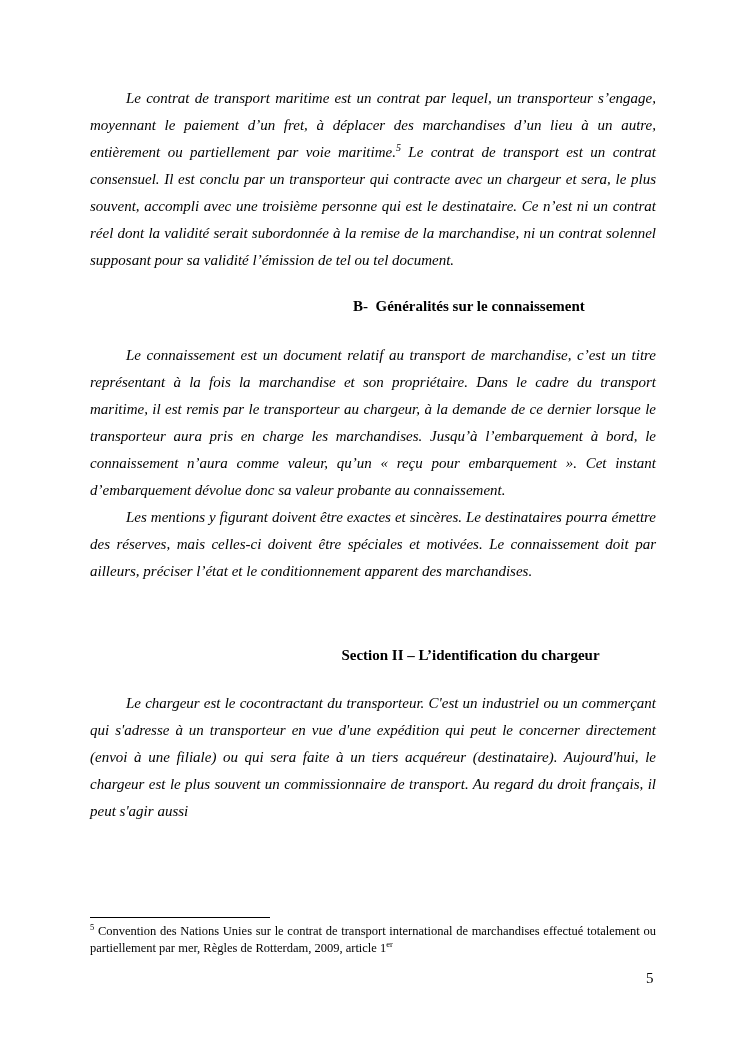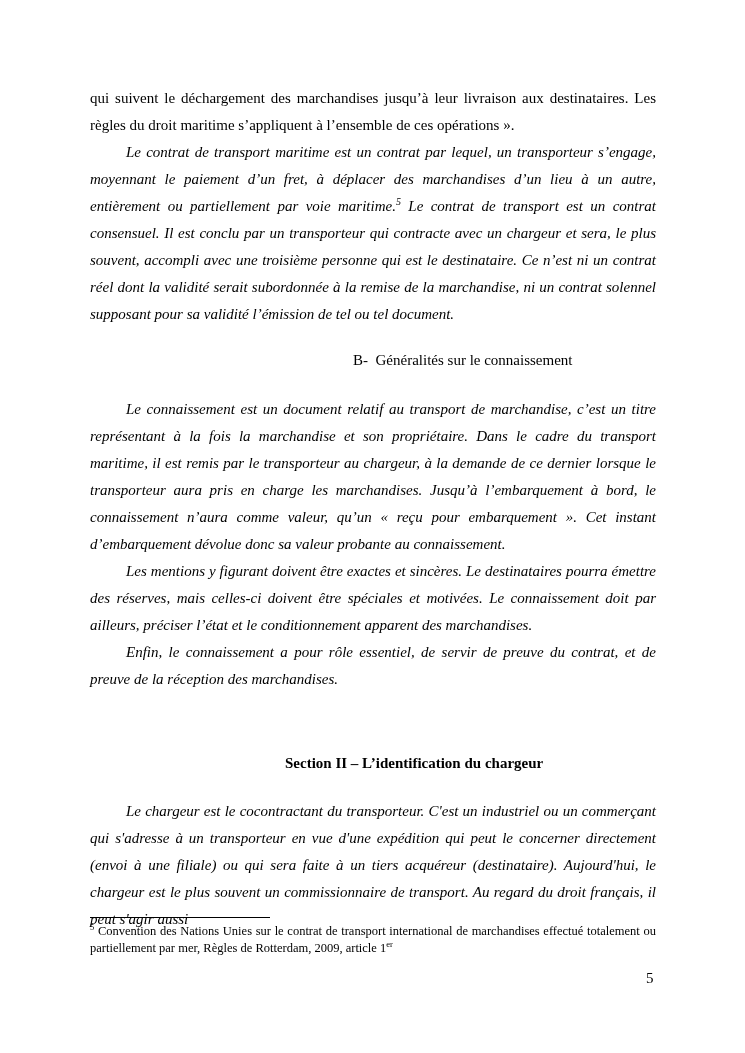--- a/index.html
+++ b/index.html
@@ -25,30 +25,31 @@
     margin: 0;
     font-size: 15px;
     line-height: 27px;
     text-align: justify;
   }
   .indent { text-indent: 36px; font-style: italic; }
   .heading-b {
     margin: 19px 0 22px 0;
     padding-left: 263px;
     font-size: 15px;
-    font-weight: normal;
+    font-weight: bold;
     line-height: 27px;
     white-space: pre;
   }
   .heading-section {
     margin: 57px 0 21px 0;
     padding-left: 195px;
     font-size: 15px;
     font-weight: bold;
     line-height: 27px;
+    text-align: center;
   }
   sup.fn-ref {
     font-size: 10px;
     line-height: 0;
     vertical-align: super;
   }
   .footnote-area {
     position: absolute;
     left: 90px;
     top: 917px;
@@ -76,31 +77,29 @@
     left: 646px;
     font-size: 15px;
     line-height: 18px;
   }
 </style>
 </head>
 <body>
 
 <div class="content">
 
-  <p class="para">qui suivent le déchargement des marchandises jusqu’à leur livraison aux destinataires. Les règles du droit maritime s’appliquent à l’ensemble de ces opérations ».</p>
 
   <p class="para indent"><span>Le contrat de transport maritime est un contrat par lequel, un transporteur s’engage, moyennant le paiement d’un fret, à déplacer des marchandises d’un lieu à un autre, entièrement ou partiellement par voie maritime.</span><sup class="fn-ref">5</sup><span> Le contrat de transport est un contrat consensuel. Il est conclu par un transporteur qui contracte avec un chargeur et sera, le plus souvent, accompli avec une troisième personne qui est le destinataire. Ce n’est ni un contrat réel dont la validité serait subordonnée à la remise de la marchandise, ni un contrat solennel supposant pour sa validité l’émission de tel ou tel document.</span></p>
 
   <h3 class="heading-b">B-  Généralités sur le connaissement</h3>
 
   <p class="para indent">Le connaissement est un document relatif au transport de marchandise, c’est un titre représentant à la fois la marchandise et son propriétaire. Dans le cadre du transport maritime, il est remis par le transporteur au chargeur, à la demande de ce dernier lorsque le transporteur aura pris en charge les marchandises. Jusqu’à l’embarquement à bord, le connaissement n’aura comme valeur, qu’un « reçu pour embarquement ». Cet instant d’embarquement dévolue donc sa valeur probante au connaissement.</p>
 
   <p class="para indent">Les mentions y figurant doivent être exactes et sincères. Le destinataires pourra émettre des réserves, mais celles-ci doivent être spéciales et motivées. Le connaissement doit par ailleurs, préciser l’état et le conditionnement apparent des marchandises.</p>
 
-  <p class="para indent">Enfin, le connaissement a pour rôle essentiel, de servir de preuve du contrat, et de preuve de la réception des marchandises.</p>
 
   <h3 class="heading-section">Section II – L’identification du chargeur</h3>
 
   <p class="para indent">Le chargeur est le cocontractant du transporteur. C'est un industriel ou un commerçant qui s'adresse à un transporteur en vue d'une expédition qui peut le concerner directement (envoi à une filiale)  ou qui sera faite à un tiers acquéreur (destinataire). Aujourd'hui, le chargeur est le plus souvent un commissionnaire de transport. Au regard du droit français, il peut s'agir aussi</p>
 
 </div>
 
 <div class="footnote-area">
   <div class="footnote-rule"></div>
   <p class="footnote-text"><sup>5</sup><span> Convention des Nations Unies sur le contrat de transport international de marchandises effectué totalement ou partiellement par mer, Règles de Rotterdam, 2009, article 1</span><sup>er</sup></p>

